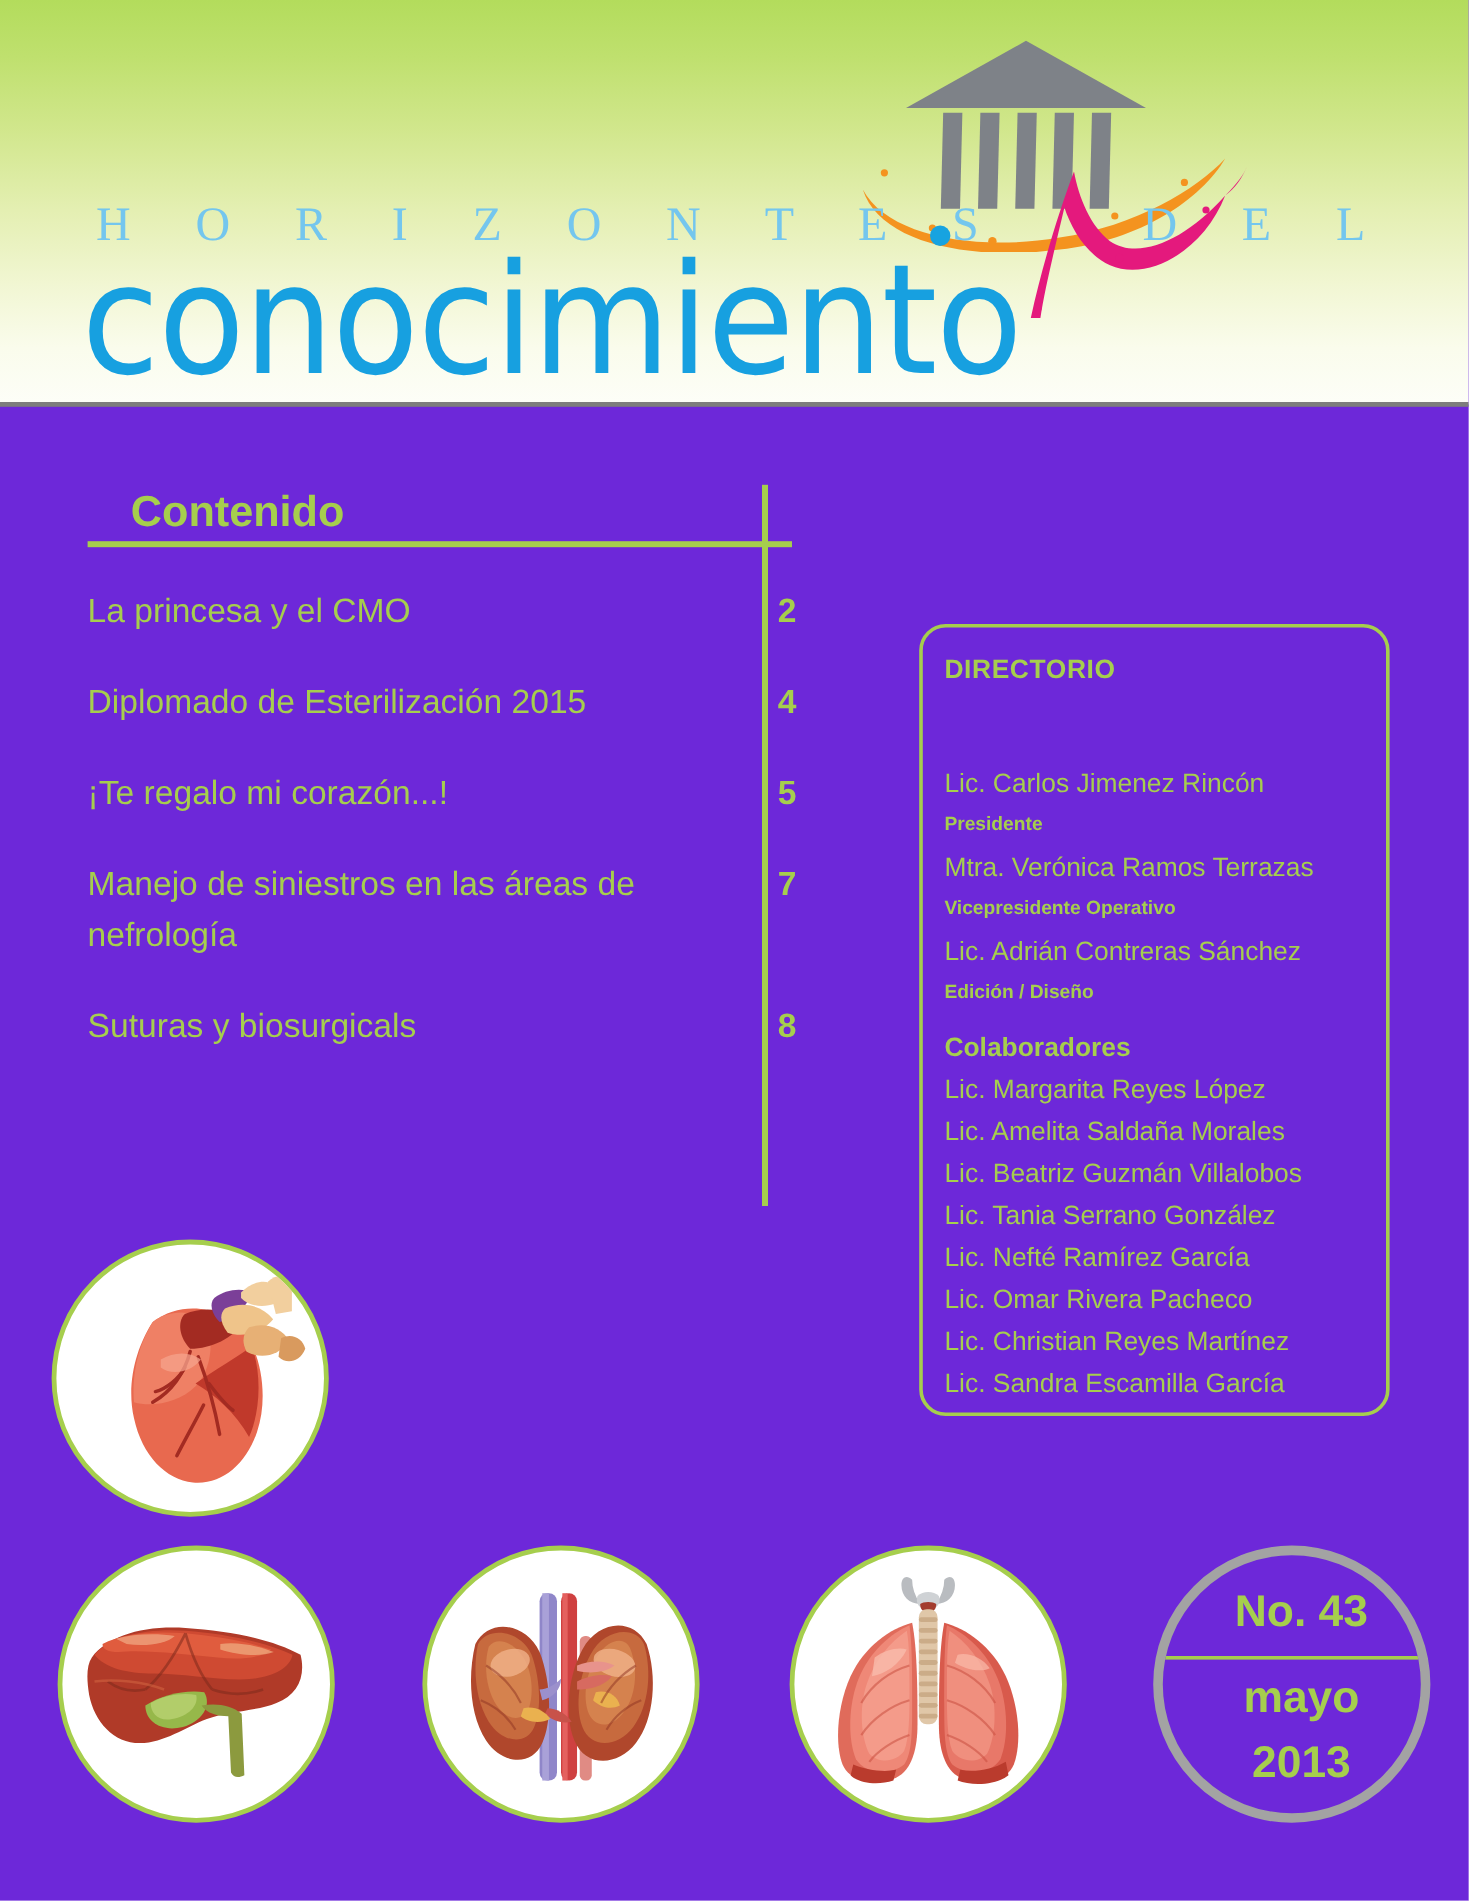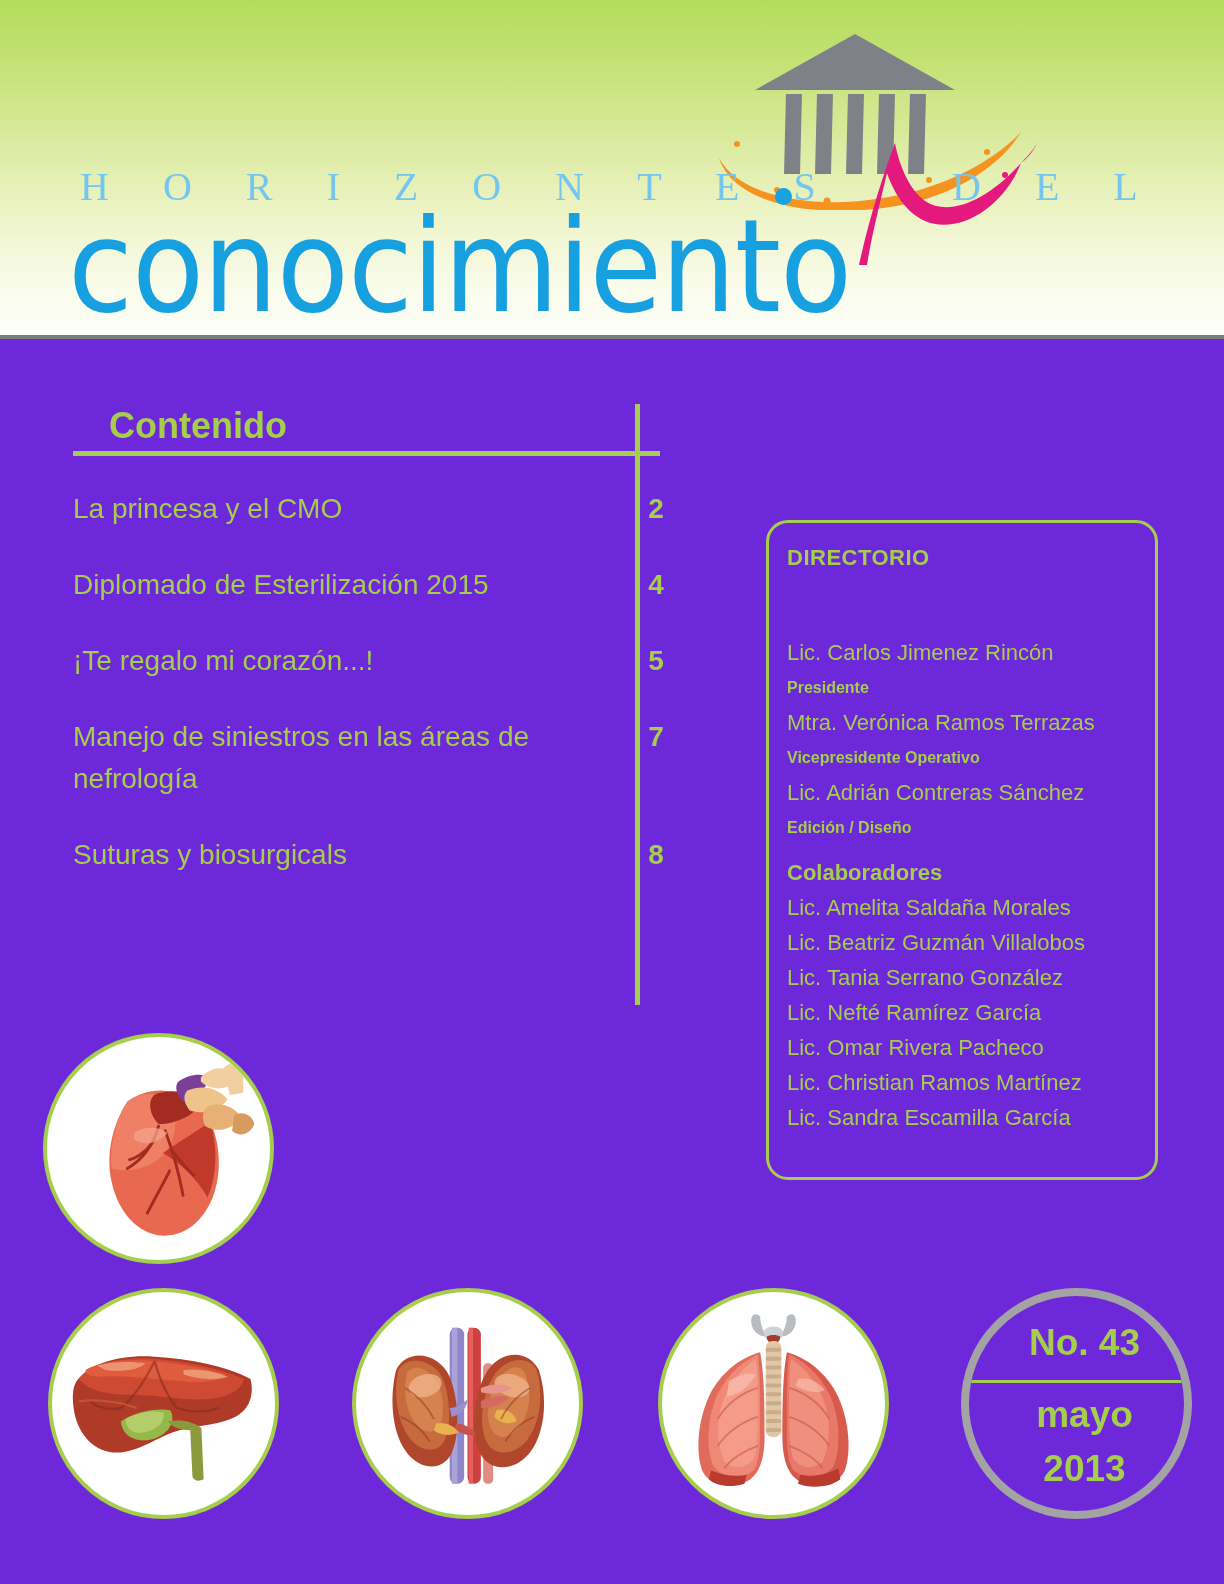--- a/index.html
+++ b/index.html
@@ -349,26 +349,27 @@
     <div id="directorio-title">DIRECTORIO</div>
 
     <div class="dir-name">Lic. Carlos Jimenez Rincón</div>
     <div class="dir-role">Presidente</div>
     <div class="dir-name">Mtra. Verónica Ramos Terrazas</div>
     <div class="dir-role">Vicepresidente Operativo</div>
     <div class="dir-name">Lic. Adrián Contreras Sánchez</div>
     <div class="dir-role">Edición / Diseño</div>
 
     <div id="colab-heading">Colaboradores</div>
+    <div class="colab-name">Lic. Margarita Reyes López</div>
     <div class="colab-name">Lic. Amelita Saldaña Morales</div>
     <div class="colab-name">Lic. Beatriz Guzmán Villalobos</div>
     <div class="colab-name">Lic. Tania Serrano González</div>
     <div class="colab-name">Lic. Nefté Ramírez García</div>
     <div class="colab-name">Lic. Omar Rivera Pacheco</div>
-    <div class="colab-name">Lic. Christian Ramos Martínez</div>
+    <div class="colab-name">Lic. Christian Reyes Martínez</div>
     <div class="colab-name">Lic. Sandra Escamilla García</div>
   </div>
 
   <div class="organ-circle" id="organ-heart">
     <svg class="organ-svg" viewBox="0 0 200 200">
       <path d="M72,58 C60,76 52,104 58,130 C64,158 82,176 102,178
                C124,180 142,164 150,140 C158,116 154,86 142,68
                C128,48 96,40 72,58 Z" fill="#e8694f"></path>
       <path d="M72,58 C62,74 56,96 58,118 C72,122 92,118 104,106
                C116,94 118,72 112,56 C98,48 82,50 72,58 Z" fill="#ef8065"></path>

